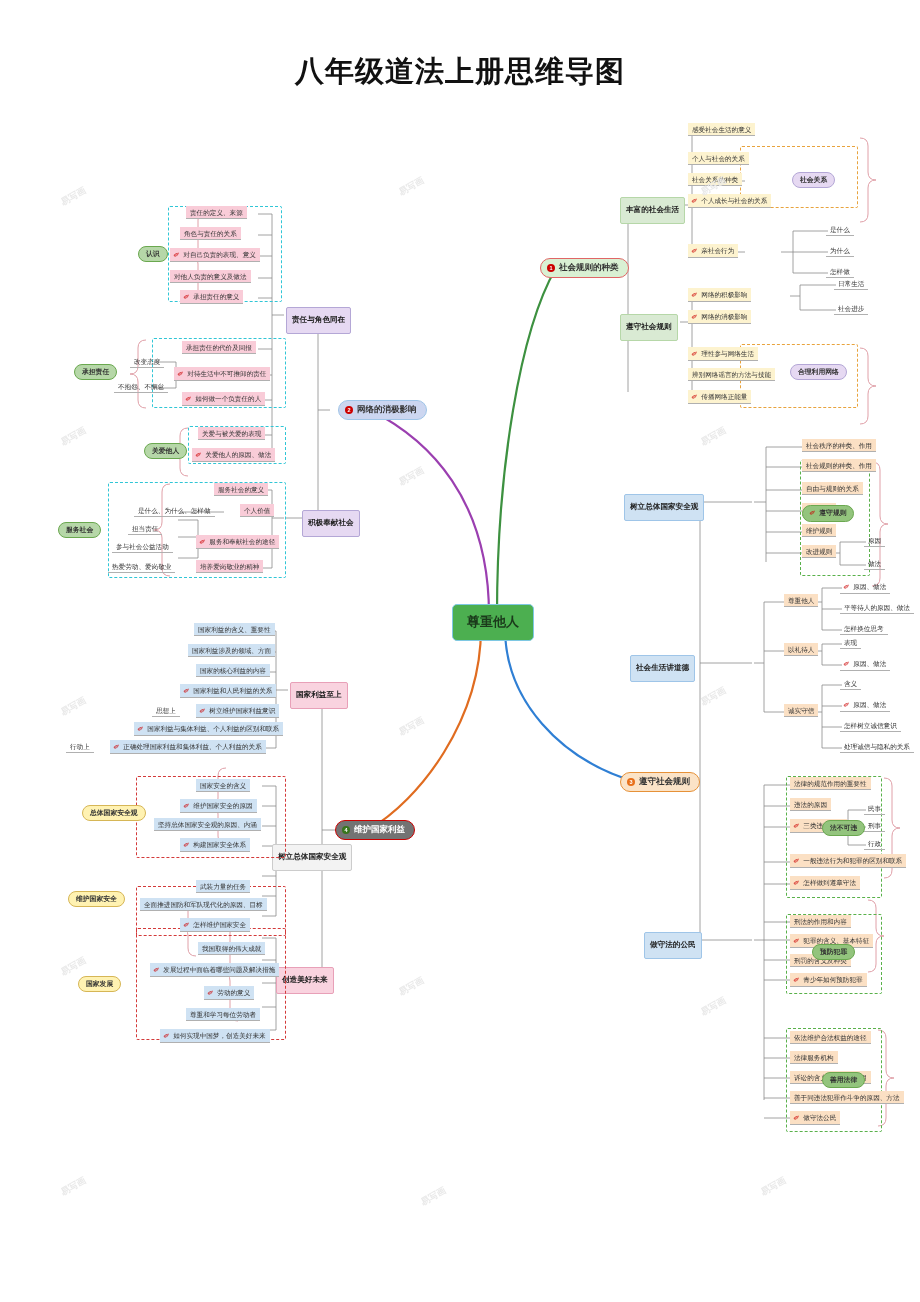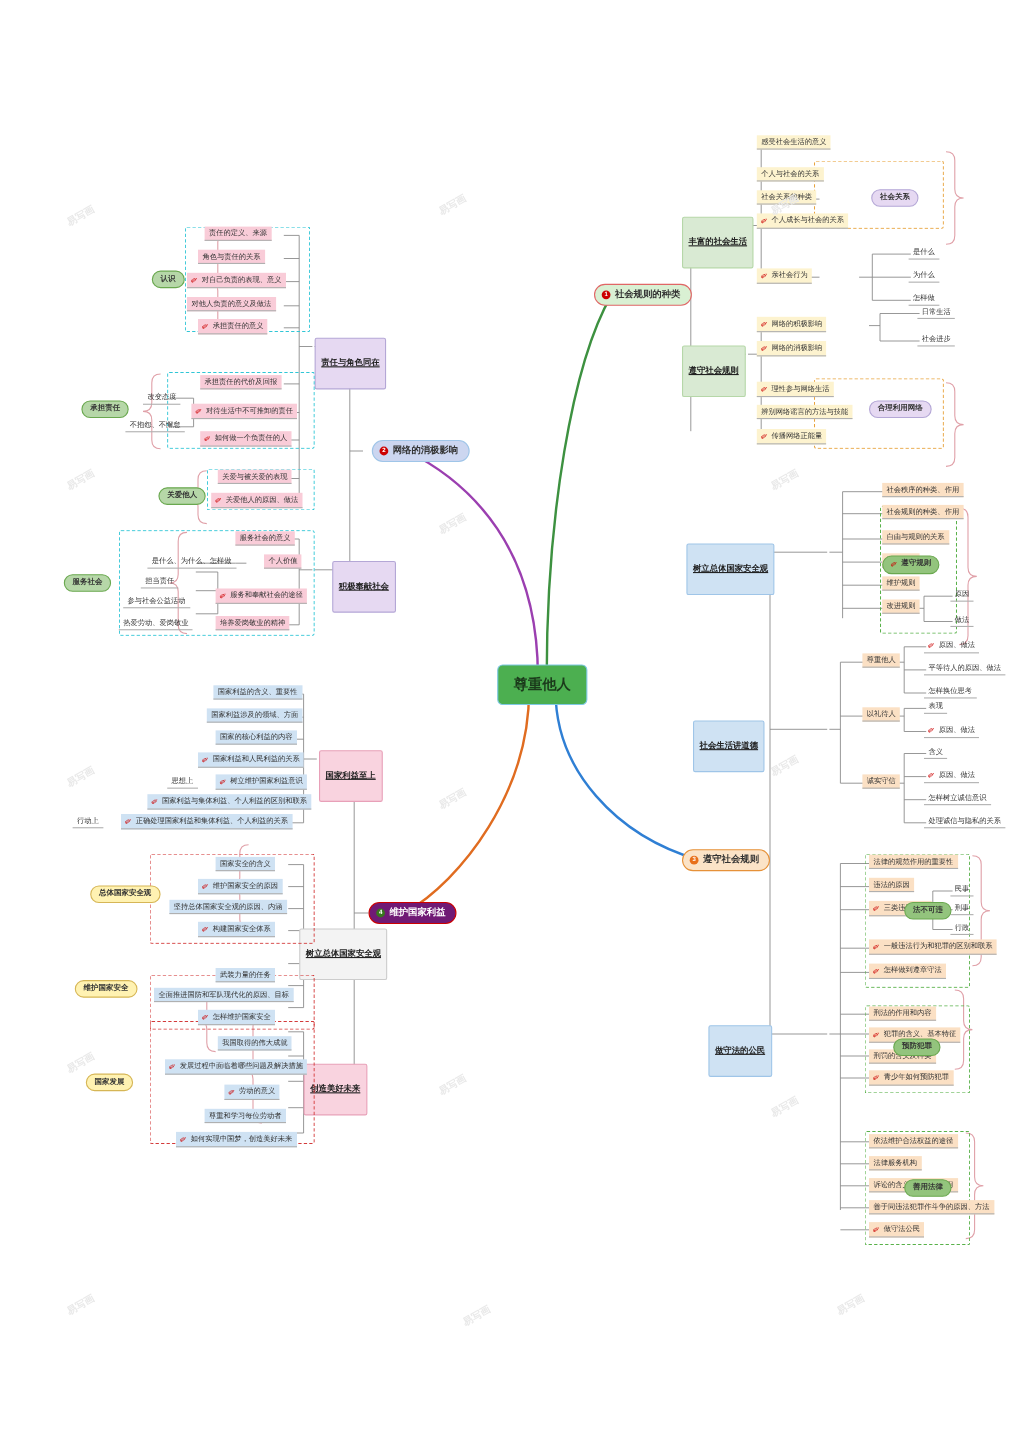--- a/index.html
+++ b/index.html
@@ -36,25 +36,25 @@
     width:8px;height:8px;border-radius:50%;margin-right:4px;flex:0 0 auto;
     display:inline-flex;align-items:center;justify-content:center;
     font-size:5.5px;color:#fff;font-weight:bold;
   }
   .m1{background:#d9f0d3;border:1.4px solid #e06666;color:#333;}
   .m1 .bullet{background:#cc0000;}
   .m2{background:#ccd6f0;border:1.4px solid #9fc5e8;color:#333;}
   .m2 .bullet{background:#cc0000;}
   .m3{background:#fbe3c7;border:1.4px solid #e69138;color:#333;}
   .m3 .bullet{background:#e8701a;}
-  .m4{background:#701a75;border:1.4px solid #cc0000;color:#ffffff;}
+  .m4{background:#737373;border:1.4px solid #cc0000;color:#ffffff;}
   .m4 .bullet{background:#38761d;}
 
   
-  .sec{font-size:7.6px;font-weight:bold;padding:18px 5px;border-radius:2px;text-decoration:underline;}
+  .sec{font-size:7.6px;font-weight:bold;padding:8px 5px;border-radius:2px;}
   .sec-green{background:#d9ead3;border:1px solid #b6d7a8;color:#222;}
   .sec-blue{background:#cfe2f3;border:1px solid #9fc5e8;color:#222;}
   .sec-purple{background:#e6d9f2;border:1px solid #b4a7d6;color:#222;}
   .sec-pink{background:#f9d3df;border:1px solid #e8a0b8;color:#222;}
   .sec-grey{background:#f3f3f3;border:1px solid #cccccc;color:#222;}
 
   
   .leaf{
     font-size:6.6px;color:#333;padding:2.5px 4px 2px 4px;
     border-bottom:0.8px solid #b0b0b0;background:transparent;
@@ -86,20 +86,21 @@
 
   
   .wm{position:absolute;color:#e9e9e9;font-size:9px;transform:rotate(-30deg);
       font-weight:bold;user-select:none;}
 </style>
 </head>
 <body>
 
 <div id="root">
 
+  <div class="title">八年级道法上册思维导图</div>
 
   <svg class="links" viewBox="0 0 920 1302">
     <g fill="none" stroke-width="1.6">
 
       <path d="M497,615 C497,470 520,330 556,268" stroke="#3d9140" stroke-width="2.2"></path>
       <path d="M489,615 C489,500 430,440 370,410" stroke="#9b3fb0" stroke-width="2.2"></path>
       <path d="M505,628 C505,700 560,760 636,782" stroke="#2f7fd4" stroke-width="2.2"></path>
       <path d="M481,628 C481,720 420,800 368,830" stroke="#e06c20" stroke-width="2.2"></path>
     </g>
 

